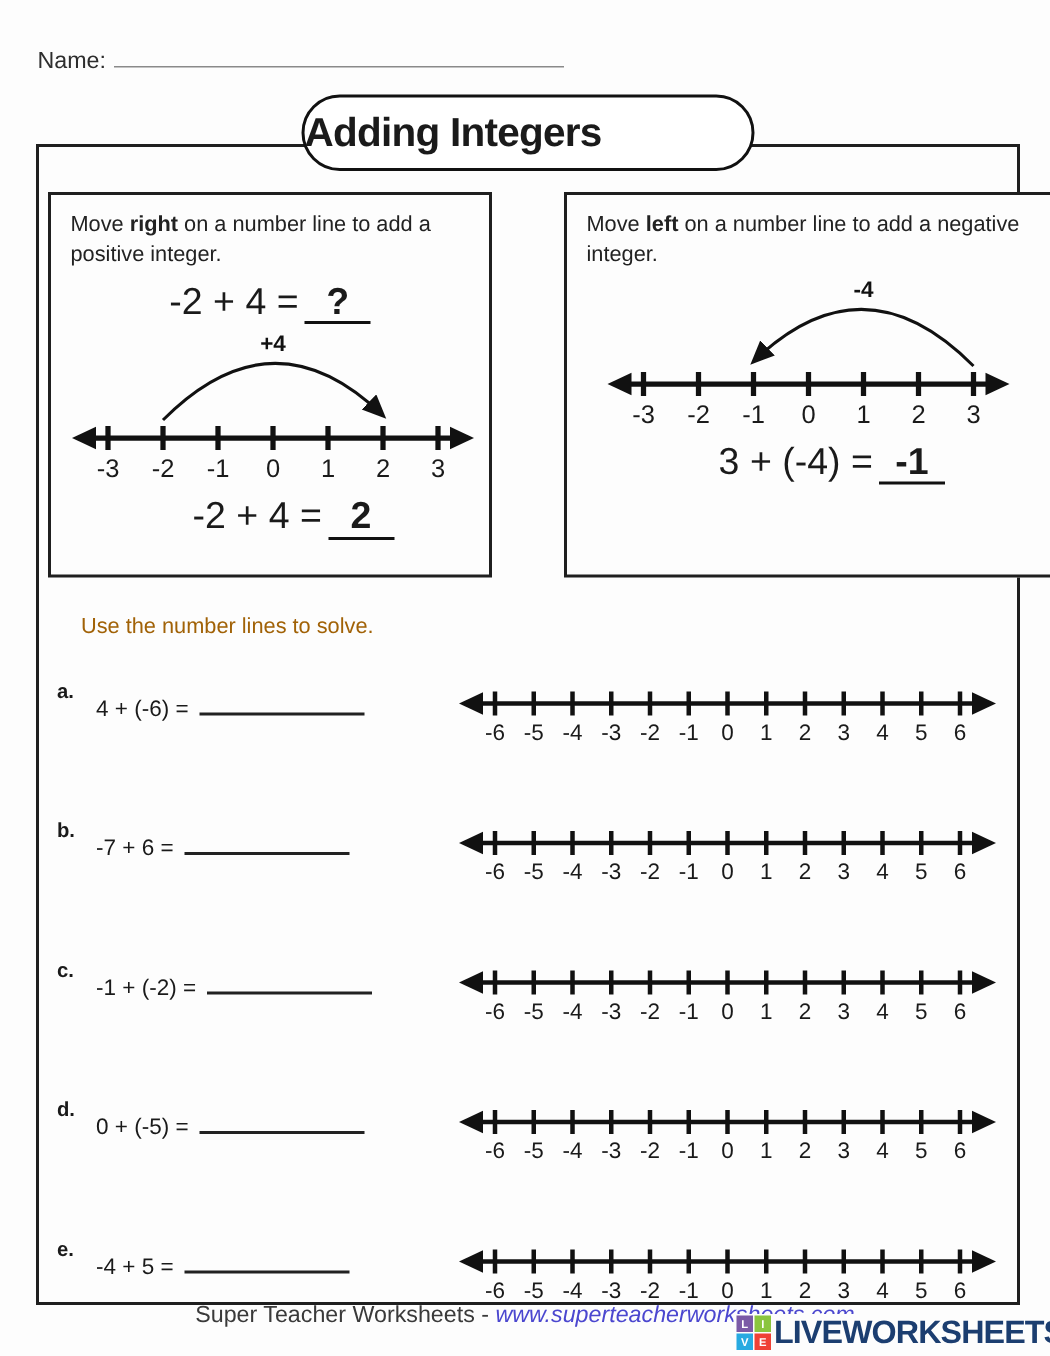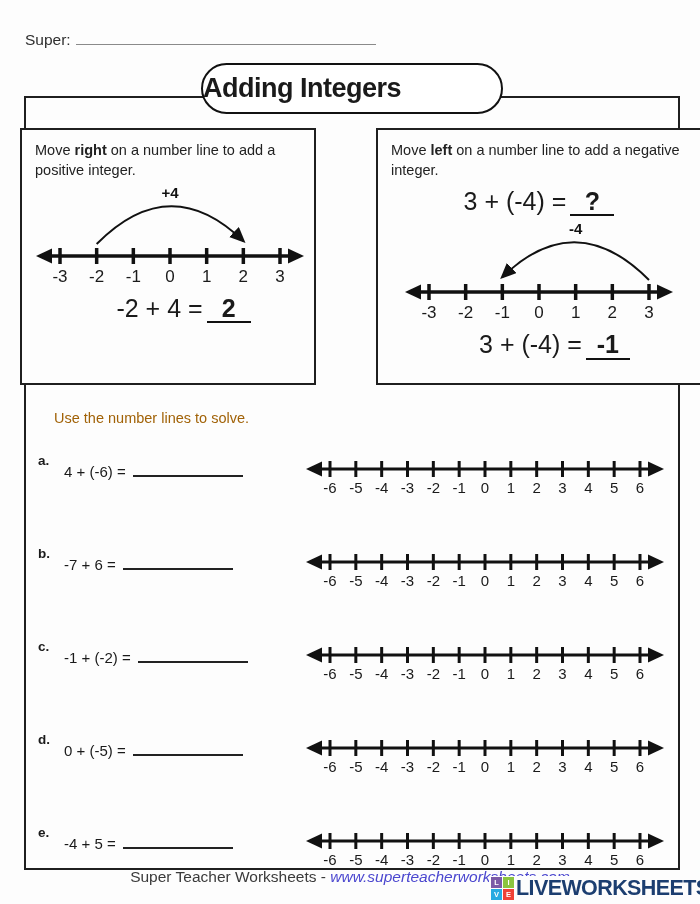--- a/index.html
+++ b/index.html
@@ -13,21 +13,21 @@
   
   .outer-box{position:absolute;left:24px;top:96px;width:652px;height:770px;border:2.5px solid #1f1f1f;background:transparent;}
 
   
   .title-banner{position:absolute;left:201px;top:63px;width:298px;height:47px;border:2.5px solid #111;
     border-radius:26px;background:#fff;display:flex;align-items:center;justify-content:flex-start;
     font-size:27px;font-weight:bold;letter-spacing:-0.5px;z-index:3;}
 
   
   .example-box{position:absolute;top:128px;height:257px;border:2px solid #1f1f1f;background:#fdfdfd;box-sizing:border-box;z-index:2;}
-  .example-box.left{left:20px;width:296px;}
+  .example-box.left{left:32px;width:296px;}
   .example-box.right{left:376px;width:326px;}
   .ex-text{margin:11px 12px 0 13px;font-size:14.5px;line-height:1.35;color:#222;}
   .ex-eq{text-align:center;font-size:25px;margin-top:7px;color:#1a1a1a;}
   .answer-underline{display:inline-block;min-width:32px;text-align:center;font-weight:bold;
     border-bottom:2.5px solid #111;padding:0 6px;margin-left:4px;line-height:1.05;}
   .nl{display:block;}
   .ex-nl{margin:0 auto;width:296px;height:116px;}
   .ex-eq.solved{margin-top:-2px;margin-left:31px;}
 
   
@@ -48,31 +48,34 @@
   .lw-tiles{display:grid;grid-template-columns:11px 11px;grid-template-rows:11px 11px;gap:1px;margin-right:2px;}
   .lw-tile{display:flex;align-items:center;justify-content:center;color:#fff;font-size:7.5px;font-weight:bold;line-height:1;}
   .lw-text{font-size:21.5px;font-weight:bold;color:#1c3e70;letter-spacing:-0.6px;}
 </style>
 </head>
 <body>
 
 <div class="page">
 
   <div class="name-row">
-    <span>Super:</span><span class="name-line"></span>
+    <span>Name:</span><span class="name-line"></span>
   </div>
 
   <div class="outer-box"></div>
 
   <div class="title-banner">
     <span>Adding Integers</span>
   </div>
 
   <section class="example-box left">
     <p class="ex-text"><span>Move </span><b>right</b><span> on a number line to add a positive integer.</span></p>
+    <div class="ex-eq">
+      <span>-2 + 4 =</span><span class="answer-underline">?</span>
+    </div>
     <div class="nl ex-nl"><svg width="296" height="116" viewBox="0 0 296 116">
           <defs>
             <marker id="nlarrow0" markerWidth="9" markerHeight="8" refX="6.5" refY="3.5" orient="auto">
               <path d="M0,0 L8,3.5 L0,7 z" fill="#111"></path>
             </marker>
           </defs>
           <line x1="26" y1="76" x2="270" y2="76" stroke="#111" stroke-width="3.5"></line>
           <polygon points="14,76 30,68.5 30,83.5" fill="#111"></polygon>
           <polygon points="282,76 266,68.5 266,83.5" fill="#111"></polygon>
           <line x1="38" y1="68" x2="38" y2="84" stroke="#111" stroke-width="3.5"></line>
@@ -92,23 +95,20 @@
           <path d="M 74.66666666666666 64 Q 148 -10 221.33333333333331 61" fill="none" stroke="#111" stroke-width="2" marker-end="url(#nlarrow0)"></path>
           <text x="148" y="18" text-anchor="middle" font-size="15" font-weight="bold" fill="#111" font-family="Liberation Sans, sans-serif">+4</text>
         </svg></div>
     <div class="ex-eq solved">
       <span>-2 + 4 =</span><span class="answer-underline">2</span>
     </div>
   </section>
 
   <section class="example-box right">
     <p class="ex-text"><span>Move </span><b>left</b><span> on a number line to add a negative integer.</span></p>
-    <div class="ex-eq">
-      <span>3 + (-4) =</span><span class="answer-underline">?</span>
-    </div>
     <div class="nl ex-nl"><svg width="296" height="116" viewBox="0 0 296 116">
           <defs>
             <marker id="nlarrow1" markerWidth="9" markerHeight="8" refX="6.5" refY="3.5" orient="auto">
               <path d="M0,0 L8,3.5 L0,7 z" fill="#111"></path>
             </marker>
           </defs>
           <line x1="26" y1="76" x2="270" y2="76" stroke="#111" stroke-width="3.5"></line>
           <polygon points="14,76 30,68.5 30,83.5" fill="#111"></polygon>
           <polygon points="282,76 266,68.5 266,83.5" fill="#111"></polygon>
           <line x1="38" y1="68" x2="38" y2="84" stroke="#111" stroke-width="3.5"></line>

